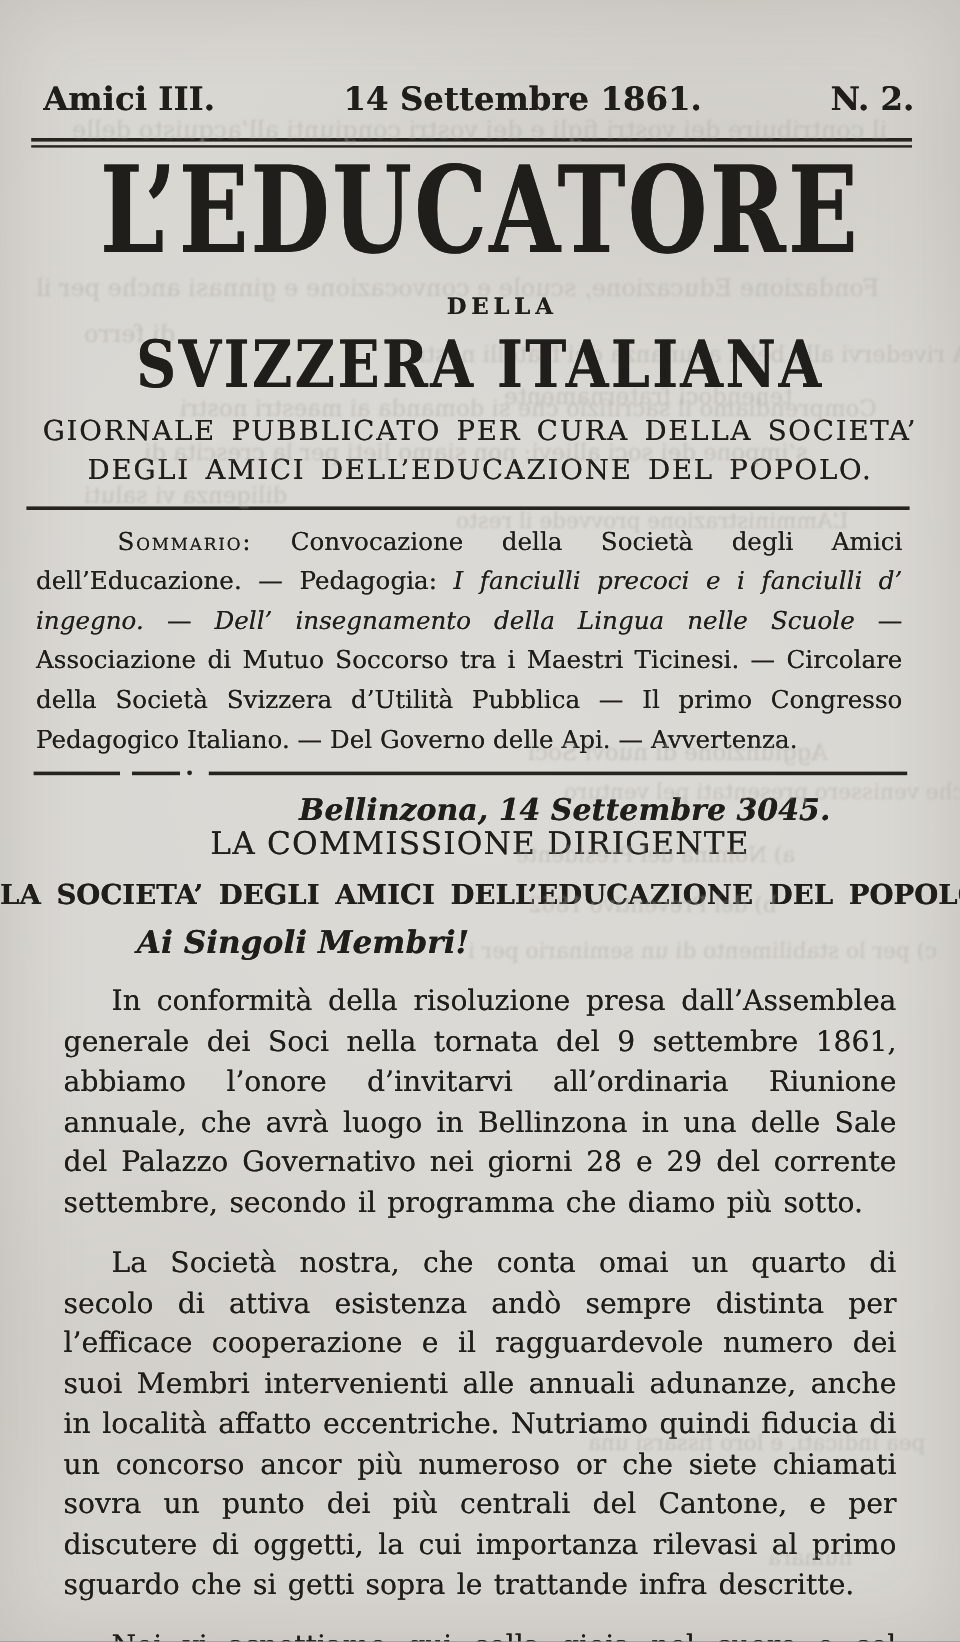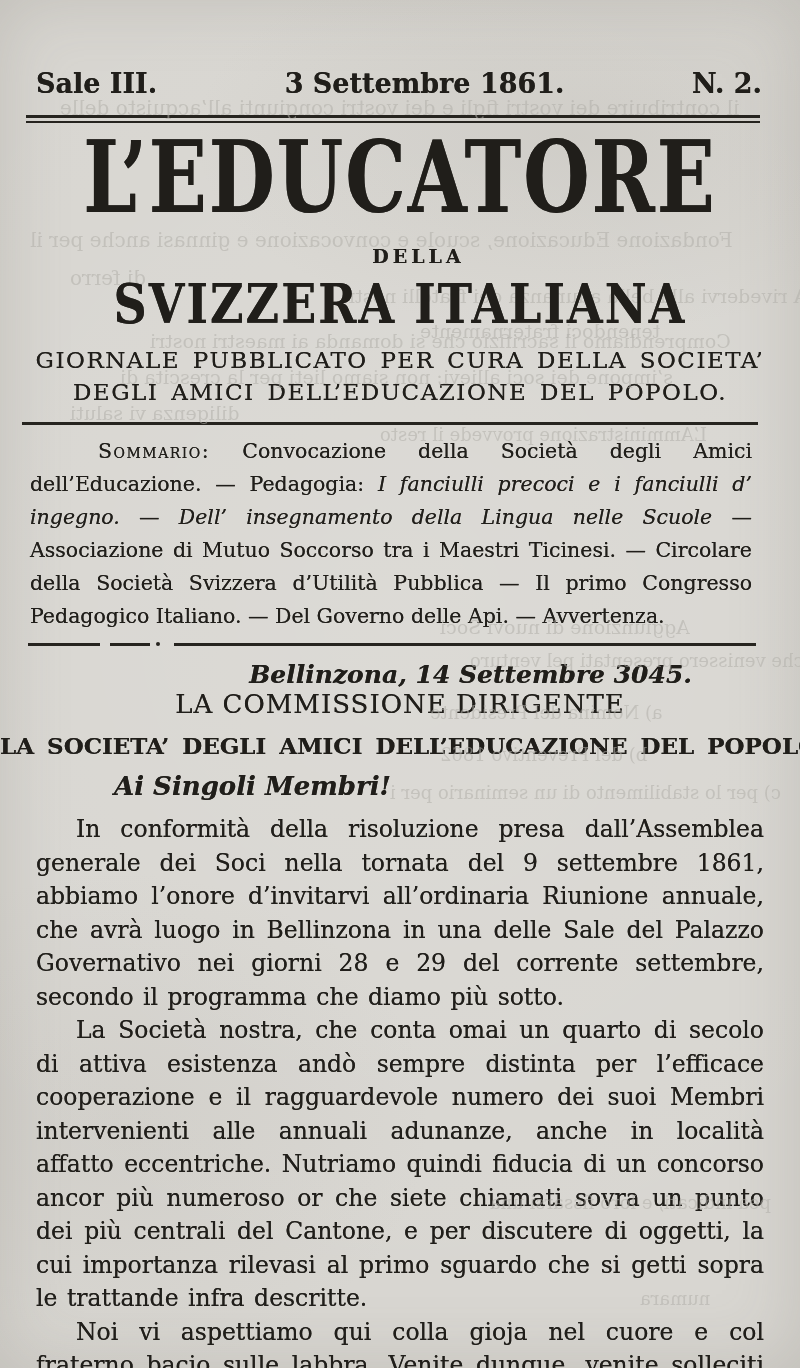--- a/index.html
+++ b/index.html
@@ -123,21 +123,21 @@
     white-space: nowrap;
   }
   .salutation {
     margin: 12px 0 0 114px;
     font-size: 26px;
     font-weight: bold;
     font-style: italic;
   }
   .body-text { margin: 12px 36px 0 36px; }
   .body-text p {
-    margin: 0;
+    margin: 17px;
     font-size: 23.5px;
     line-height: 33.5px;
     text-align: justify;
     text-indent: 40px;
     word-spacing: 2px;
   }
 </style>
 </head>
 <body>
 
@@ -156,22 +156,22 @@
       <div class="ghost-line" style="top: 616px; left: 440px; font-size: 19px;">Aggiunzione di nuovi Soci</div>
       <div class="ghost-line" style="top: 650px; left: 470px; font-size: 18px;">che venissero presentati pel venturo</div>
       <div class="ghost-line" style="top: 702px; left: 430px; font-size: 18px;">a) Nomina del Presidente</div>
       <div class="ghost-line" style="top: 744px; left: 440px; font-size: 18px;">b) del Preventivo 1862</div>
       <div class="ghost-line" style="top: 782px; left: 390px; font-size: 18px;">c) per lo stabilimento di un seminario per i</div>
       <div class="ghost-line" style="top: 1192px; left: 490px; font-size: 18px;">pea indicati, e loro fissarsi una</div>
       <div class="ghost-line" style="top: 1288px; left: 640px; font-size: 18px;">numara</div>
     </div>
 
   <div class="header-row inked">
-    <span>Sale III.</span>
-    <span>3 Settembre 1861.</span>
+    <span>Amici III.</span>
+    <span>14 Settembre 1861.</span>
     <span>N. 2.</span>
   </div>
 
   <div class="double-rule"></div>
 
   <div class="masthead-title inked">L’EDUCATORE</div>
   <div class="masthead-della inked">DELLA</div>
   <div class="masthead-subtitle inked">SVIZZERA ITALIANA</div>
   <div class="publisher-line first inked">GIORNALE PUBBLICATO PER CURA DELLA SOCIETA’</div>
   <div class="publisher-line second inked">DEGLI AMICI DELL’EDUCAZIONE DEL POPOLO.</div>

